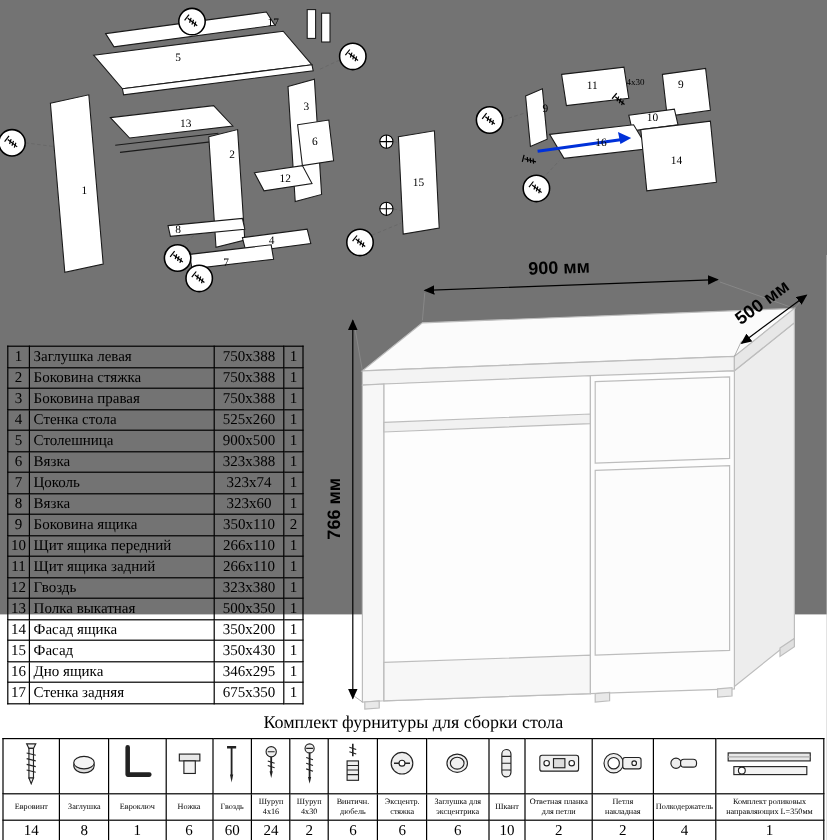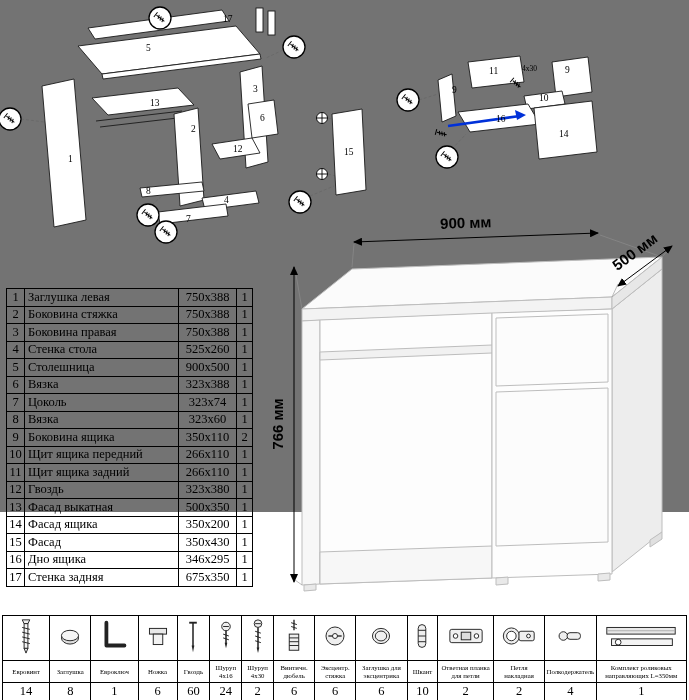--- a/index.html
+++ b/index.html
@@ -264,21 +264,21 @@
           <td class="c">1</td>
         </tr>
       <tr>
           <td class="c">12</td>
           <td>Гвоздь</td>
           <td class="c">323x380</td>
           <td class="c">1</td>
         </tr>
       <tr>
           <td class="c">13</td>
-          <td>Фасад выкатная</td>
+          <td>Полка выкатная</td>
           <td class="c">500x350</td>
           <td class="c">1</td>
         </tr>
       <tr>
           <td class="c">14</td>
           <td>Фасад ящика</td>
           <td class="c">350x200</td>
           <td class="c">1</td>
         </tr>
       <tr>
@@ -295,20 +295,21 @@
         </tr>
       <tr>
           <td class="c">17</td>
           <td>Стенка задняя</td>
           <td class="c">675x350</td>
           <td class="c">1</td>
         </tr>
     </tbody>
   </table>
 
+  <div class="hw-title">Комплект фурнитуры для сборки стола</div>
 
   <table class="hw-table">
     <colgroup>
       <col style="width:46px">
         <col style="width:40px">
         <col style="width:46px">
         <col style="width:38px">
         <col style="width:32px">
       <col style="width:31px">
         <col style="width:31px">

